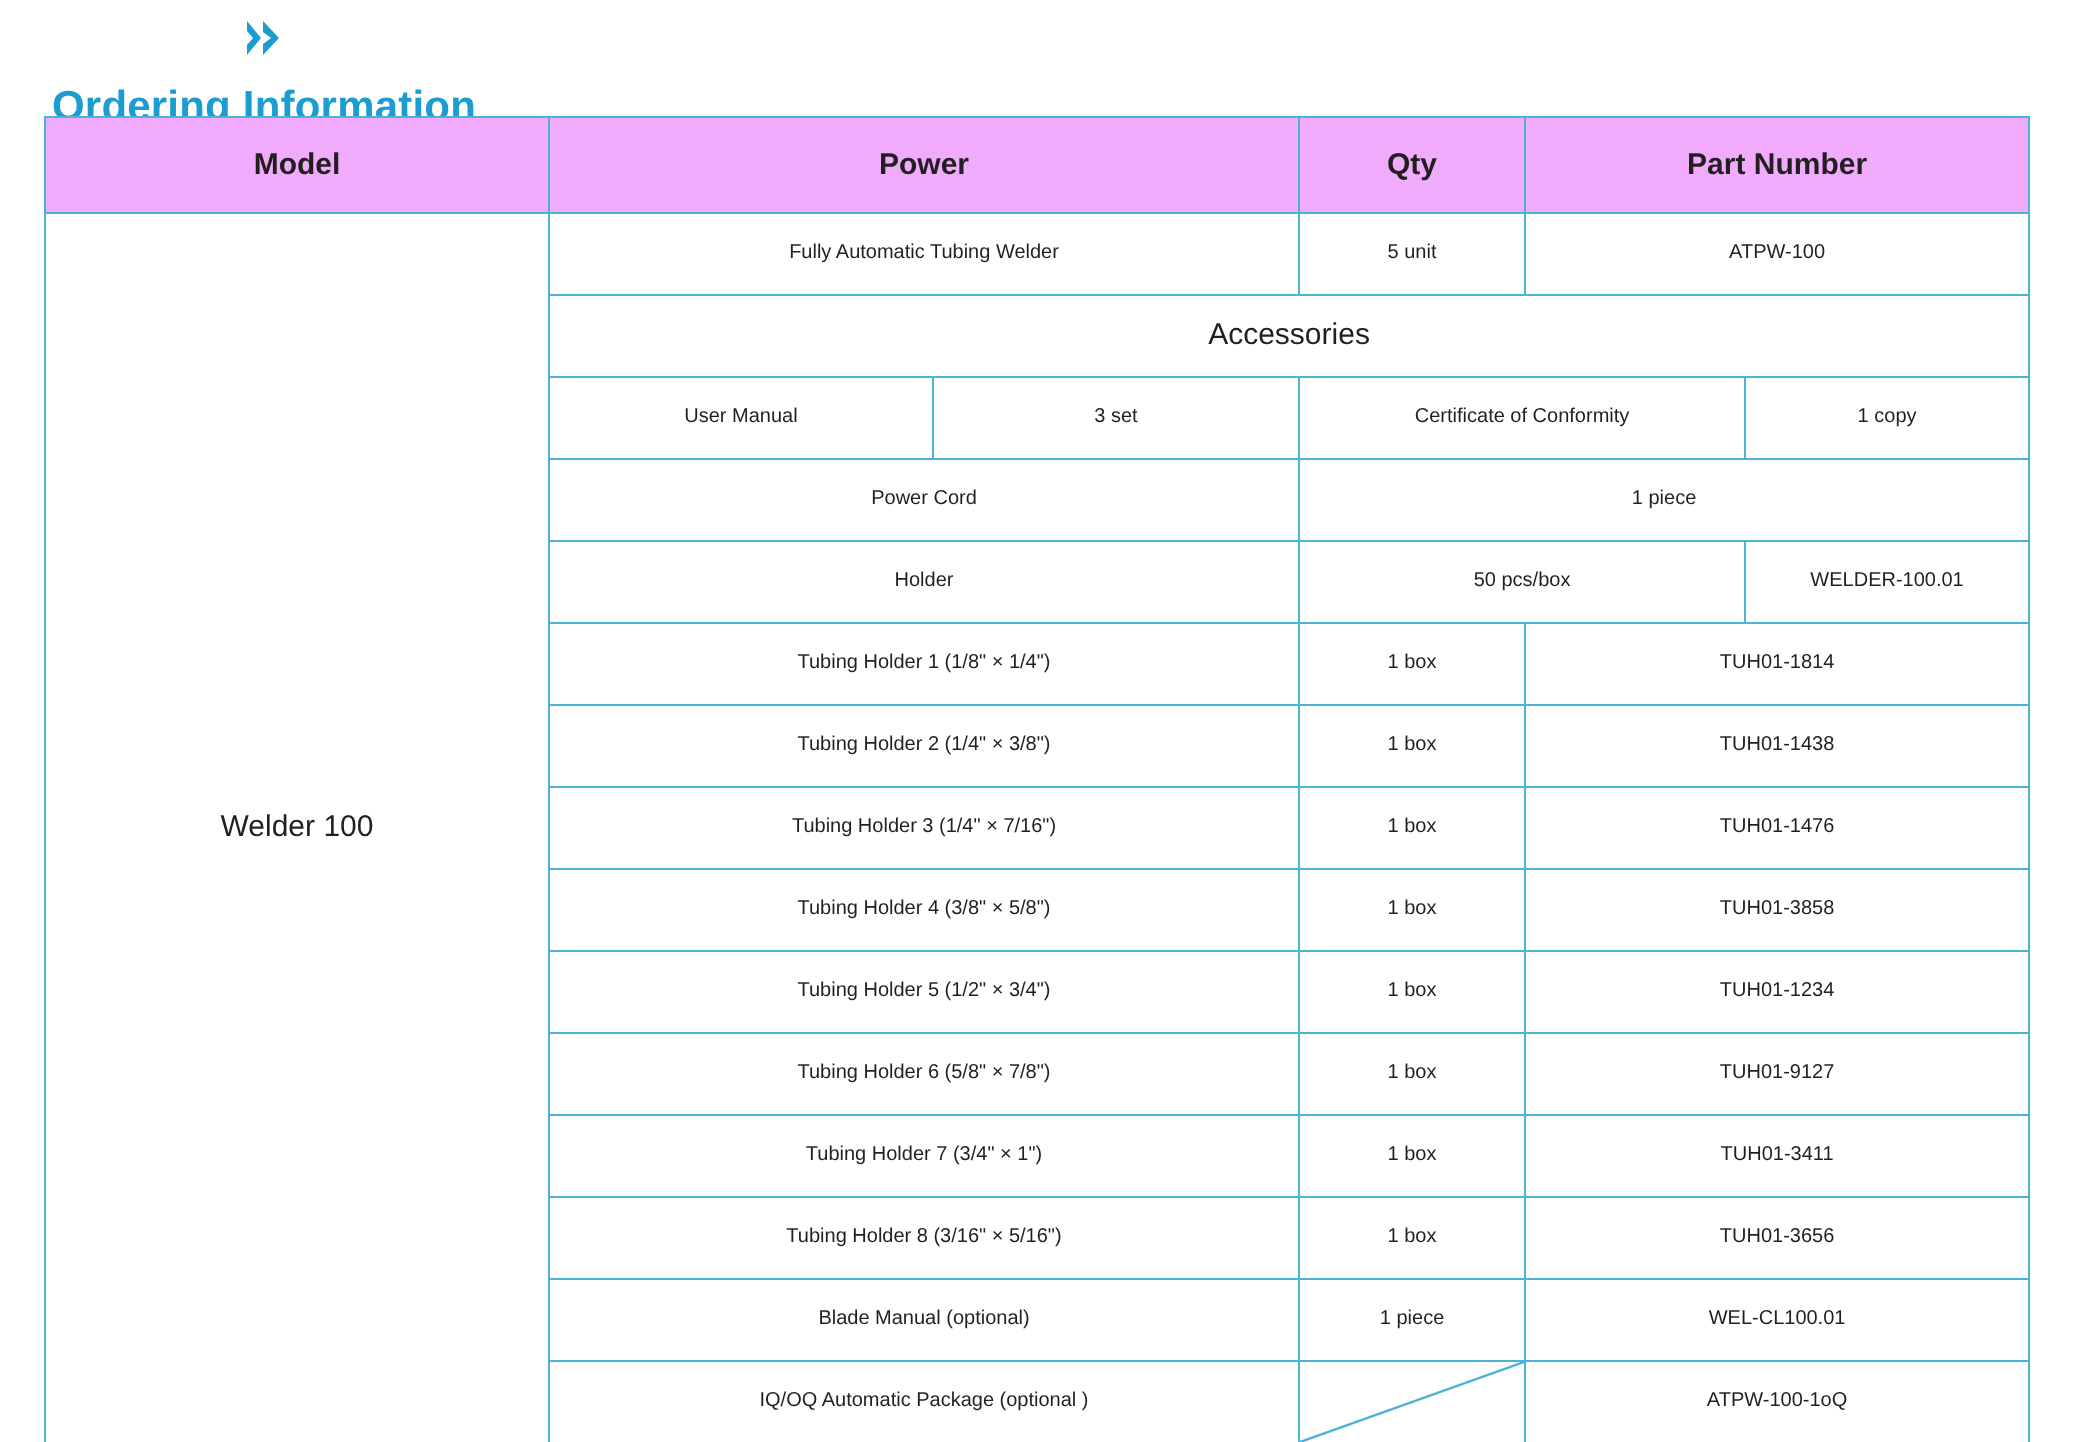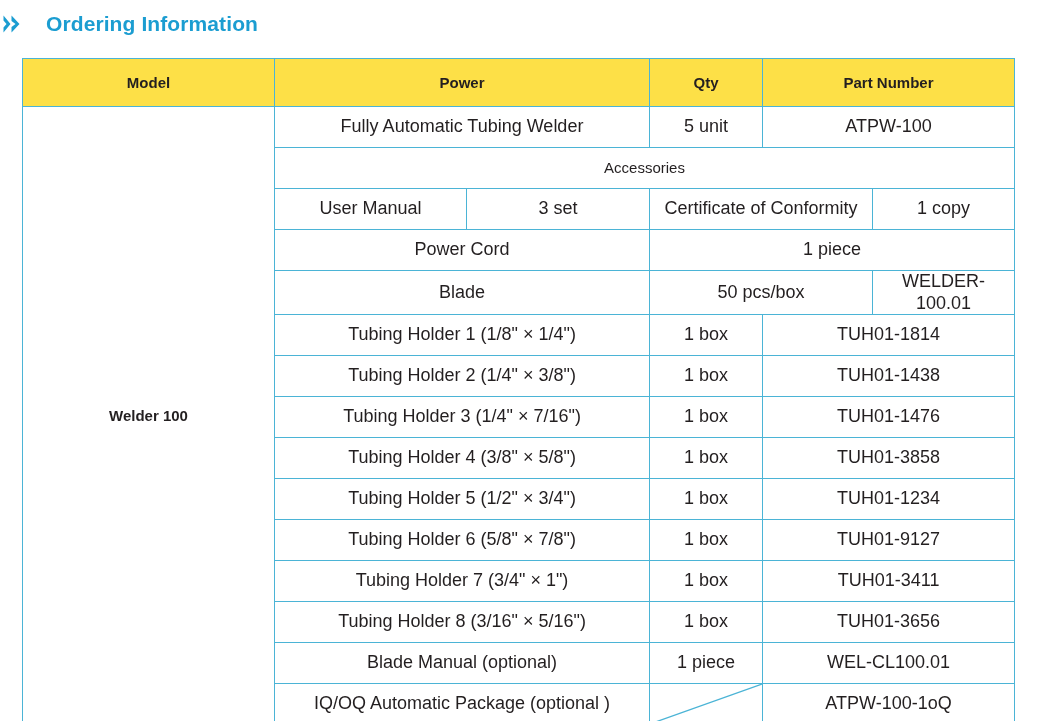--- a/index.html
+++ b/index.html
@@ -11,26 +11,27 @@
     width: 1037px;
     height: 721px;
     font-family: "Liberation Sans", sans-serif;
     color: #231f20;
     overflow: hidden;
   }
 
   
   .section-title {
     position: absolute;
-    left: 2px;
+    left: 26px;
     top: 8px;
     display: flex;
     align-items: center;
-    gap: 24px;
+    gap: 12px;
     height: 32px;
+    flex-direction: column;
   }
   .chevron-icon {
     width: 20px;
     height: 22px;
     display: block;
     flex: 0 0 auto;
   }
   .section-title-text {
     font-size: 21px;
     font-weight: bold;
@@ -45,34 +46,34 @@
     left: 22px;
     top: 58px;
     width: 992px;
     border-collapse: collapse;
     table-layout: fixed;
   }
   .ordering-table td {
     border: 1px solid #4bb4d6;
     text-align: center;
     vertical-align: middle;
-    font-size: 18px;
+    font-size: 10px;
     color: #231f20;
     padding: 0 4px;
     height: 40px;
     line-height: 1.2;
   }
   td.head {
-    background: #fde047;
+    background: #f0abfc;
     font-weight: bold;
     height: 47px;
     font-size: 15px;
   }
   td.model-cell {
-    font-weight: bold;
+    font-weight: normal;
     font-size: 15px;
   }
   td.accessories-cell {
     font-weight: normal;
     font-size: 15px;
   }
   td.slash-cell {
     position: relative;
     padding: 0;
   }
@@ -132,21 +133,21 @@
       <td colspan="3">Certificate of Conformity</td>
       <td>1 copy</td>
     </tr>
 
     <tr>
       <td colspan="2">Power Cord</td>
       <td colspan="4">1 piece</td>
     </tr>
 
     <tr>
-      <td colspan="2">Blade</td>
+      <td colspan="2">Holder</td>
       <td colspan="3">50 pcs/box</td>
       <td>WELDER-100.01</td>
     </tr>
 
     <tr>
       <td colspan="2">Tubing Holder 1 (1/8" × 1/4")</td>
       <td colspan="2">1 box</td>
       <td colspan="2">TUH01-1814</td>
     </tr>
     <tr>

